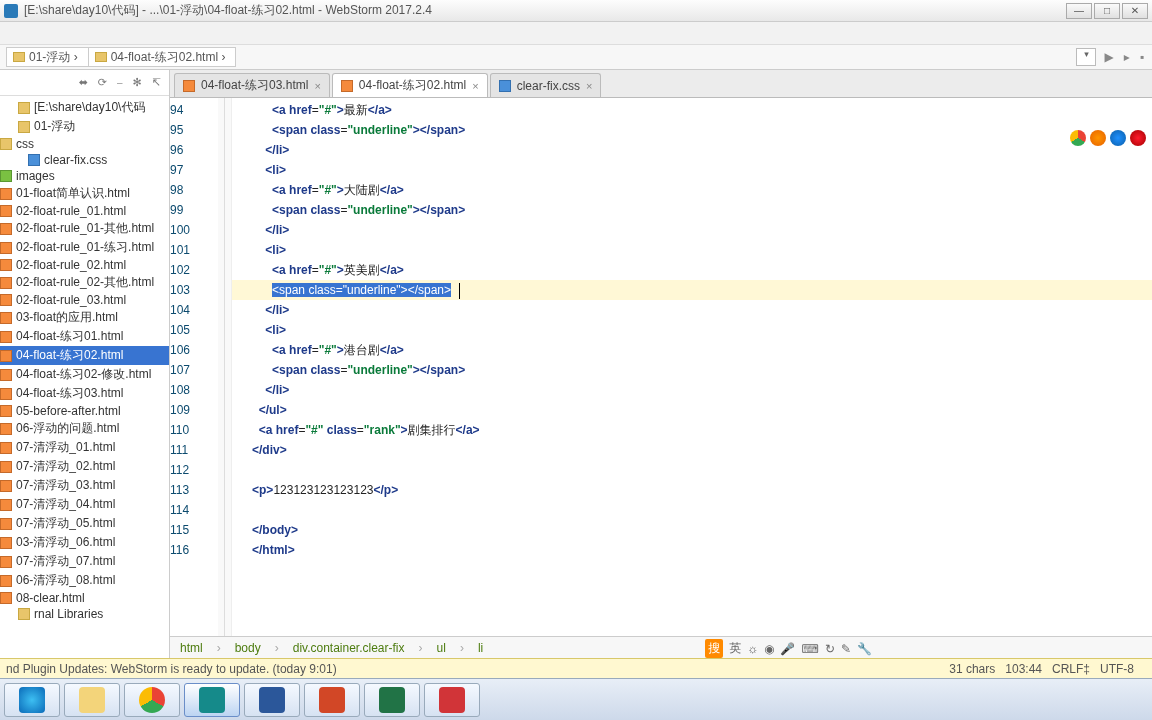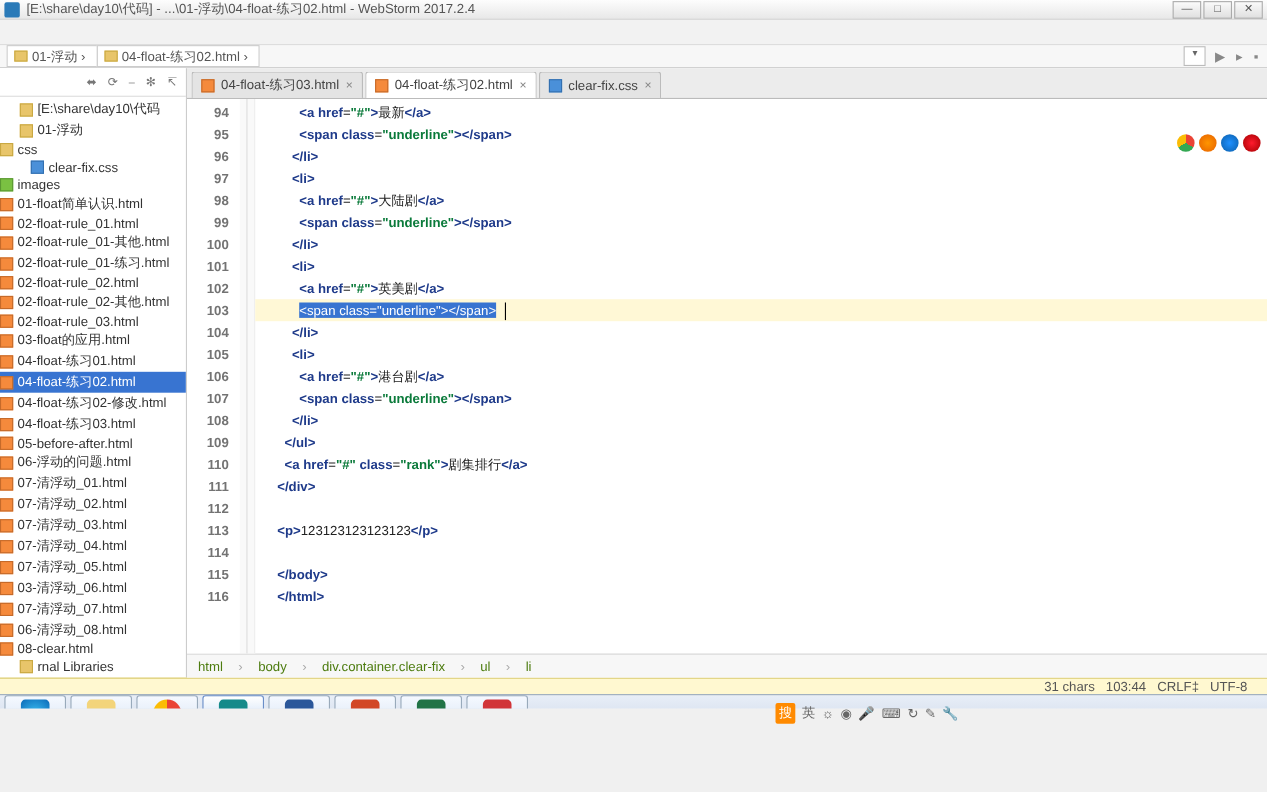--- a/index.html
+++ b/index.html
@@ -1,18 +1,18 @@
 <!DOCTYPE html>
 <html><head>
 <meta charset="utf-8">
 <style>
 * { margin: 0; padding: 0; box-sizing: border-box; font-family: "Segoe UI", Tahoma, sans-serif; font-size: 12px; }
 body { background: #f0f0f0; overflow: hidden; }
 
-.window { width: 1152px; height: 644px; background: #f2f2f2; display: flex; flex-direction: column; }
+.window { width: 1152px; height: 720px; background: #f2f2f2; display: flex; flex-direction: column; }
 
 .titlebar { height: 22px; background: linear-gradient(#fdfdfd, #e8e8e8); border-bottom: 1px solid #ccc; display: flex; align-items: center; padding: 0 4px; }
 .titlebar .icon { width: 14px; height: 14px; background: #2a7ab8; margin-right: 6px; border-radius: 2px; }
 .titlebar .title { flex: 1; color: #555; font-size: 12px; }
 .titlebar .winbtns { display: flex; gap: 2px; }
 .titlebar .winbtn { width: 26px; height: 16px; border: 1px solid #aaa; background: linear-gradient(#fafafa,#e0e0e0); text-align: center; font-size: 10px; line-height: 14px; color: #555; }
 
 .menubar { height: 22px; background: #f2f2f2; display: flex; align-items: center; padding: 0 6px; gap: 2px; }
 .menubar .menuitem { padding: 2px 8px; color: #222; cursor: default; margin-top: 33px; }
 
@@ -41,21 +41,21 @@
 .editor-area { flex: 1; display: flex; flex-direction: column; position: relative; }
 .tabs { height: 28px; background: #ececec; border-bottom: 1px solid #bbb; display: flex; align-items: flex-end; padding-left: 4px; }
 .tab { height: 24px; padding: 0 8px; display: flex; align-items: center; gap: 6px; background: #e4e4e4; border: 1px solid #bbb; border-bottom: none; margin-right: 2px; border-radius: 3px 3px 0 0; color: #444; }
 .tab.active { background: #fff; }
 .tab .ficon { width: 12px; height: 12px; display: inline-block; }
 .tab .ficon.html { background: #f58a3c; border: 1px solid #c56a2a; }
 .tab .ficon.css { background: #4a90d9; border: 1px solid #3370b0; }
 .tab .close { color: #888; font-size: 11px; }
 
 .editor { flex: 1; display: flex; background: #fff; position: relative; }
-.gutter { width: 48px; background: #fff; text-align: right; padding-right: 10px; color: #737373; font-family: Consolas, monospace; font-size: 13px; line-height: 20px; padding-top: 2px; font-weight: bold; }
+.gutter { width: 48px; background: #fff; padding-right: 10px; color: #0c4a6e; font-family: Consolas, monospace; font-size: 13px; line-height: 20px; padding-top: 2px; }
 .fold-gutter { width: 14px; border-right: 1px solid #eee; background: #f9f9f9; position: relative; }
 .fold-gutter .fold-line { position: absolute; left: 6px; top: 0; bottom: 0; width: 1px; background: #ddd; }
 .code { flex: 1; font-family: Consolas, monospace; font-size: 13px; line-height: 20px; padding-top: 2px; white-space: pre; color: #222; }
 .code .line { height: 20px; position: relative; }
 .code .hl { background: #fff8d6; display: block; }
 .code .sel { background: #3874d1; color: #fff; }
 .tag { color: #1e3a8a; font-weight: bold; }
 .attr { color: #1e3a8a; font-weight: bold; }
 .str { color: #0a7a3a; font-weight: bold; }
 .txt { color: #222; }
@@ -323,20 +323,21 @@
           <span class="bc">div.container.clear-fix</span>
           <span class="sep">›</span>
           <span class="bc">ul</span>
           <span class="sep">›</span>
           <span class="bc">li</span>
         </div>
     </div>
   </div>
 
   <div class="status-update">
+    <span>nd Plugin Updates: WebStorm is ready to update. (today 9:01)</span>
     <div class="tray-icons">
       <span style="background:#ff8a00;color:#fff;padding:1px 3px;border-radius:2px;">搜</span>
       <span>英</span>
       <span>☼</span>
       <span>◉</span>
       <span>🎤</span>
       <span>⌨</span>
       <span>↻</span>
       <span>✎</span>
       <span>🔧</span>

